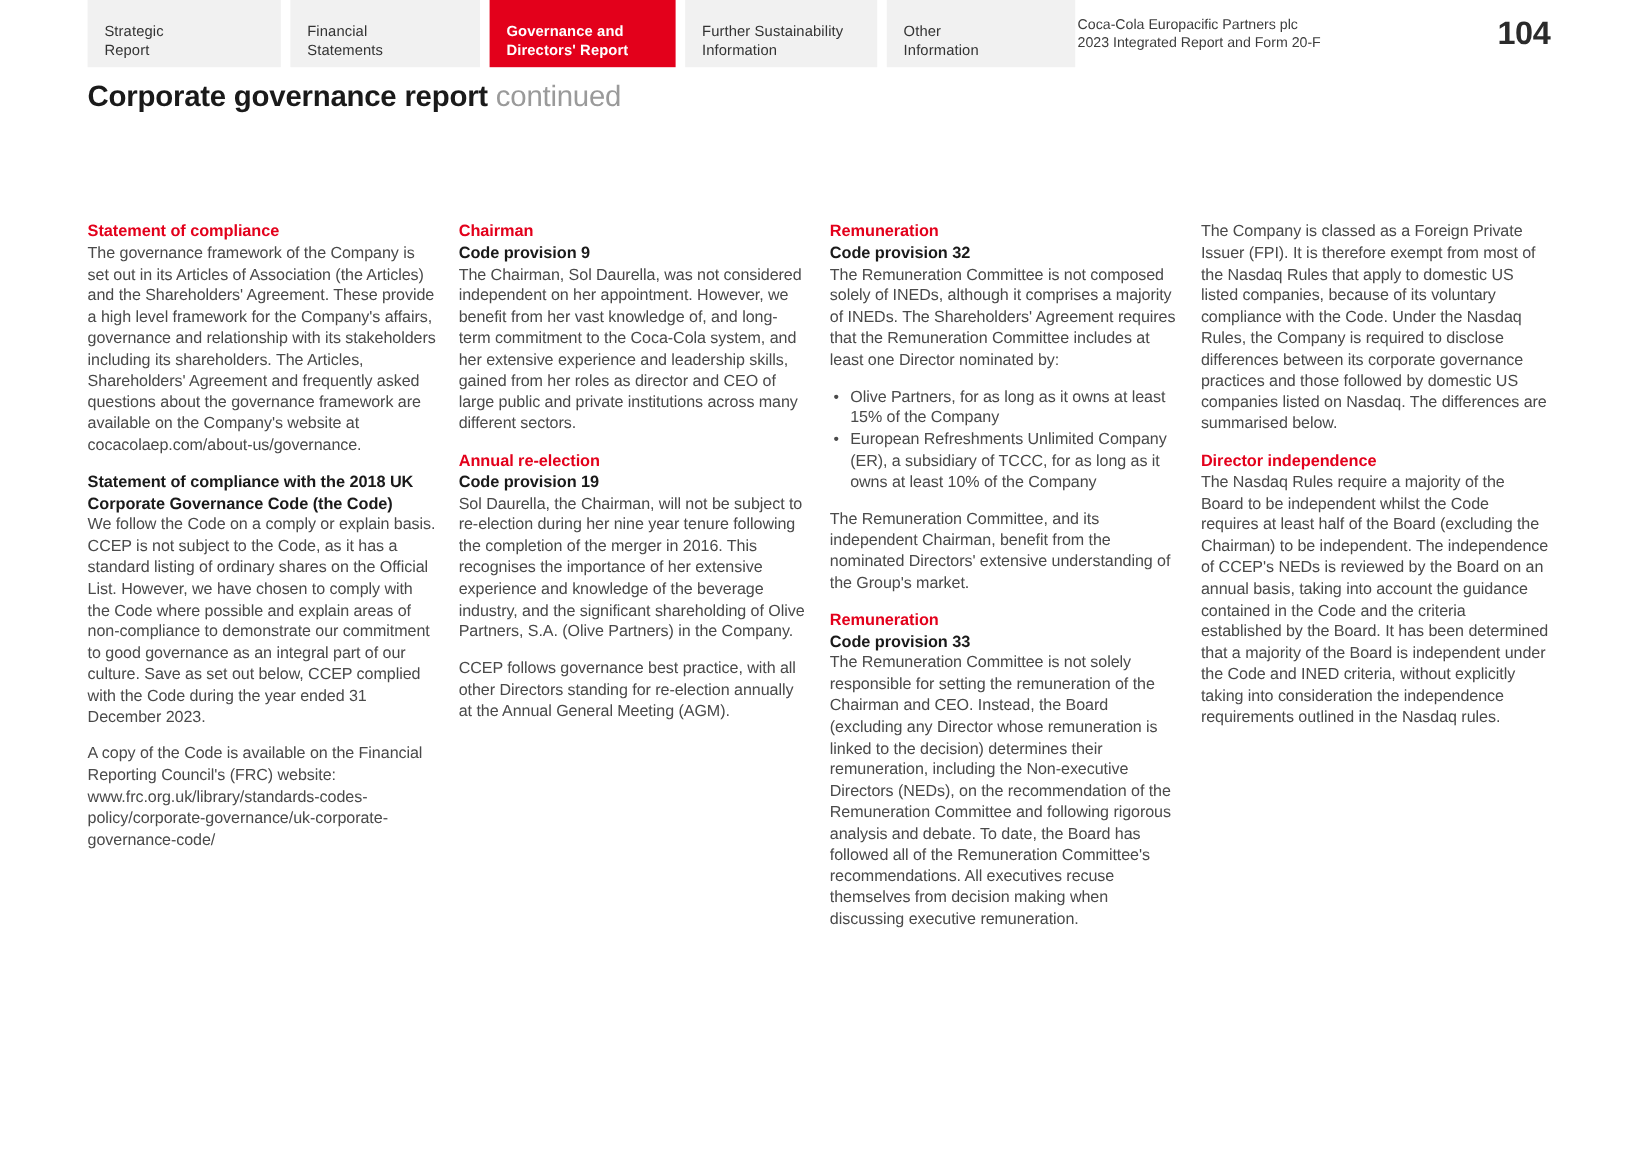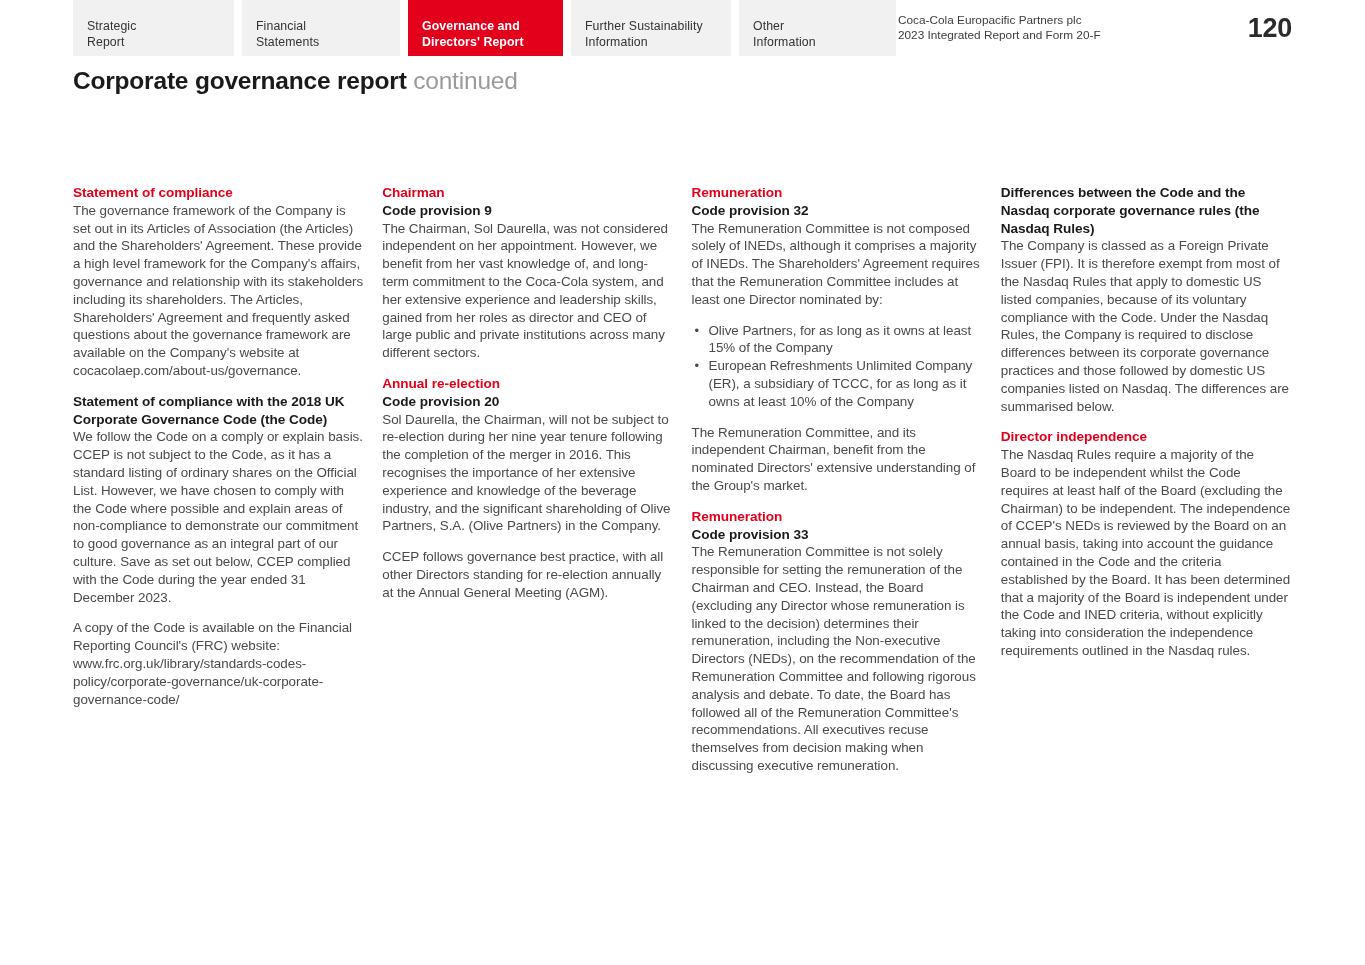--- a/index.html
+++ b/index.html
@@ -182,58 +182,57 @@
         <span class="tab-line">Other</span>
         <span class="tab-line">Information</span>
       </div>
     </div>
 
   <div class="doc-meta">
     <span>Coca-Cola Europacific Partners plc</span>
     <span>2023 Integrated Report and Form 20-F</span>
   </div>
 
-  <div class="page-number">120</div>
+  <div class="page-number">104</div>
 
   <div class="page-title">
     <span>Corporate governance report</span>
     <span class="cont">continued</span>
   </div>
 
   <div class="columns" id="columns">
       <div class="col">
         <div class="h-red">Statement of compliance</div>
         <p>The governance framework of the Company is set out in its Articles of Association (the Articles) and the Shareholders' Agreement. These provide a high level framework for the Company's affairs, governance and relationship with its stakeholders including its shareholders. The Articles, Shareholders' Agreement and frequently asked questions about the governance framework are available on the Company's website at cocacolaep.com/about-us/governance.</p>
         <div class="h-black spacer-before">Statement of compliance with the 2018 UK Corporate Governance Code (the Code)</div>
         <p>We follow the Code on a comply or explain basis. CCEP is not subject to the Code, as it has a standard listing of ordinary shares on the Official List. However, we have chosen to comply with the Code where possible and explain areas of non-compliance to demonstrate our commitment to good governance as an integral part of our culture. Save as set out below, CCEP complied with the Code during the year ended 31 December 2023.</p>
         <p>A copy of the Code is available on the Financial Reporting Council's (FRC) website: www.frc.org.uk/library/standards-codes-policy/corporate-governance/uk-corporate-governance-code/</p>
       </div>
       <div class="col">
         <div class="h-red">Chairman</div>
         <div class="h-black">Code provision 9</div>
         <p>The Chairman, Sol Daurella, was not considered independent on her appointment. However, we benefit from her vast knowledge of, and long-term commitment to the Coca-Cola system, and her extensive experience and leadership skills, gained from her roles as director and CEO of large public and private institutions across many different sectors.</p>
         <div class="h-red spacer-before">Annual re-election</div>
-        <div class="h-black">Code provision 20</div>
+        <div class="h-black">Code provision 19</div>
         <p>Sol Daurella, the Chairman, will not be subject to re-election during her nine year tenure following the completion of the merger in 2016. This recognises the importance of her extensive experience and knowledge of the beverage industry, and the significant shareholding of Olive Partners, S.A. (Olive Partners) in the Company.</p>
         <p>CCEP follows governance best practice, with all other Directors standing for re-election annually at the Annual General Meeting (AGM).</p>
       </div>
       <div class="col">
         <div class="h-red">Remuneration</div>
         <div class="h-black">Code provision 32</div>
         <p>The Remuneration Committee is not composed solely of INEDs, although it comprises a majority of INEDs. The Shareholders' Agreement requires that the Remuneration Committee includes at least one Director nominated by:</p>
         <ul class="bullets">
           <li>Olive Partners, for as long as it owns at least 15% of the Company</li>
           <li>European Refreshments Unlimited Company (ER), a subsidiary of TCCC, for as long as it owns at least 10% of the Company</li>
         </ul>
         <p>The Remuneration Committee, and its independent Chairman, benefit from the nominated Directors' extensive understanding of the Group's market.</p>
         <div class="h-red spacer-before">Remuneration</div>
         <div class="h-black">Code provision 33</div>
         <p>The Remuneration Committee is not solely responsible for setting the remuneration of the Chairman and CEO. Instead, the Board (excluding any Director whose remuneration is linked to the decision) determines their remuneration, including the Non-executive Directors (NEDs), on the recommendation of the Remuneration Committee and following rigorous analysis and debate. To date, the Board has followed all of the Remuneration Committee's recommendations. All executives recuse themselves from decision making when discussing executive remuneration.</p>
       </div>
       <div class="col">
-        <div class="h-black">Differences between the Code and the Nasdaq corporate governance rules (the Nasdaq Rules)</div>
         <p>The Company is classed as a Foreign Private Issuer (FPI). It is therefore exempt from most of the Nasdaq Rules that apply to domestic US listed companies, because of its voluntary compliance with the Code. Under the Nasdaq Rules, the Company is required to disclose differences between its corporate governance practices and those followed by domestic US companies listed on Nasdaq. The differences are summarised below.</p>
         <div class="h-red spacer-before">Director independence</div>
         <p>The Nasdaq Rules require a majority of the Board to be independent whilst the Code requires at least half of the Board (excluding the Chairman) to be independent. The independence of CCEP's NEDs is reviewed by the Board on an annual basis, taking into account the guidance contained in the Code and the criteria established by the Board. It has been determined that a majority of the Board is independent under the Code and INED criteria, without explicitly taking into consideration the independence requirements outlined in the Nasdaq rules.</p>
       </div>
     </div>
 
 </div>
 
 </body></html>

